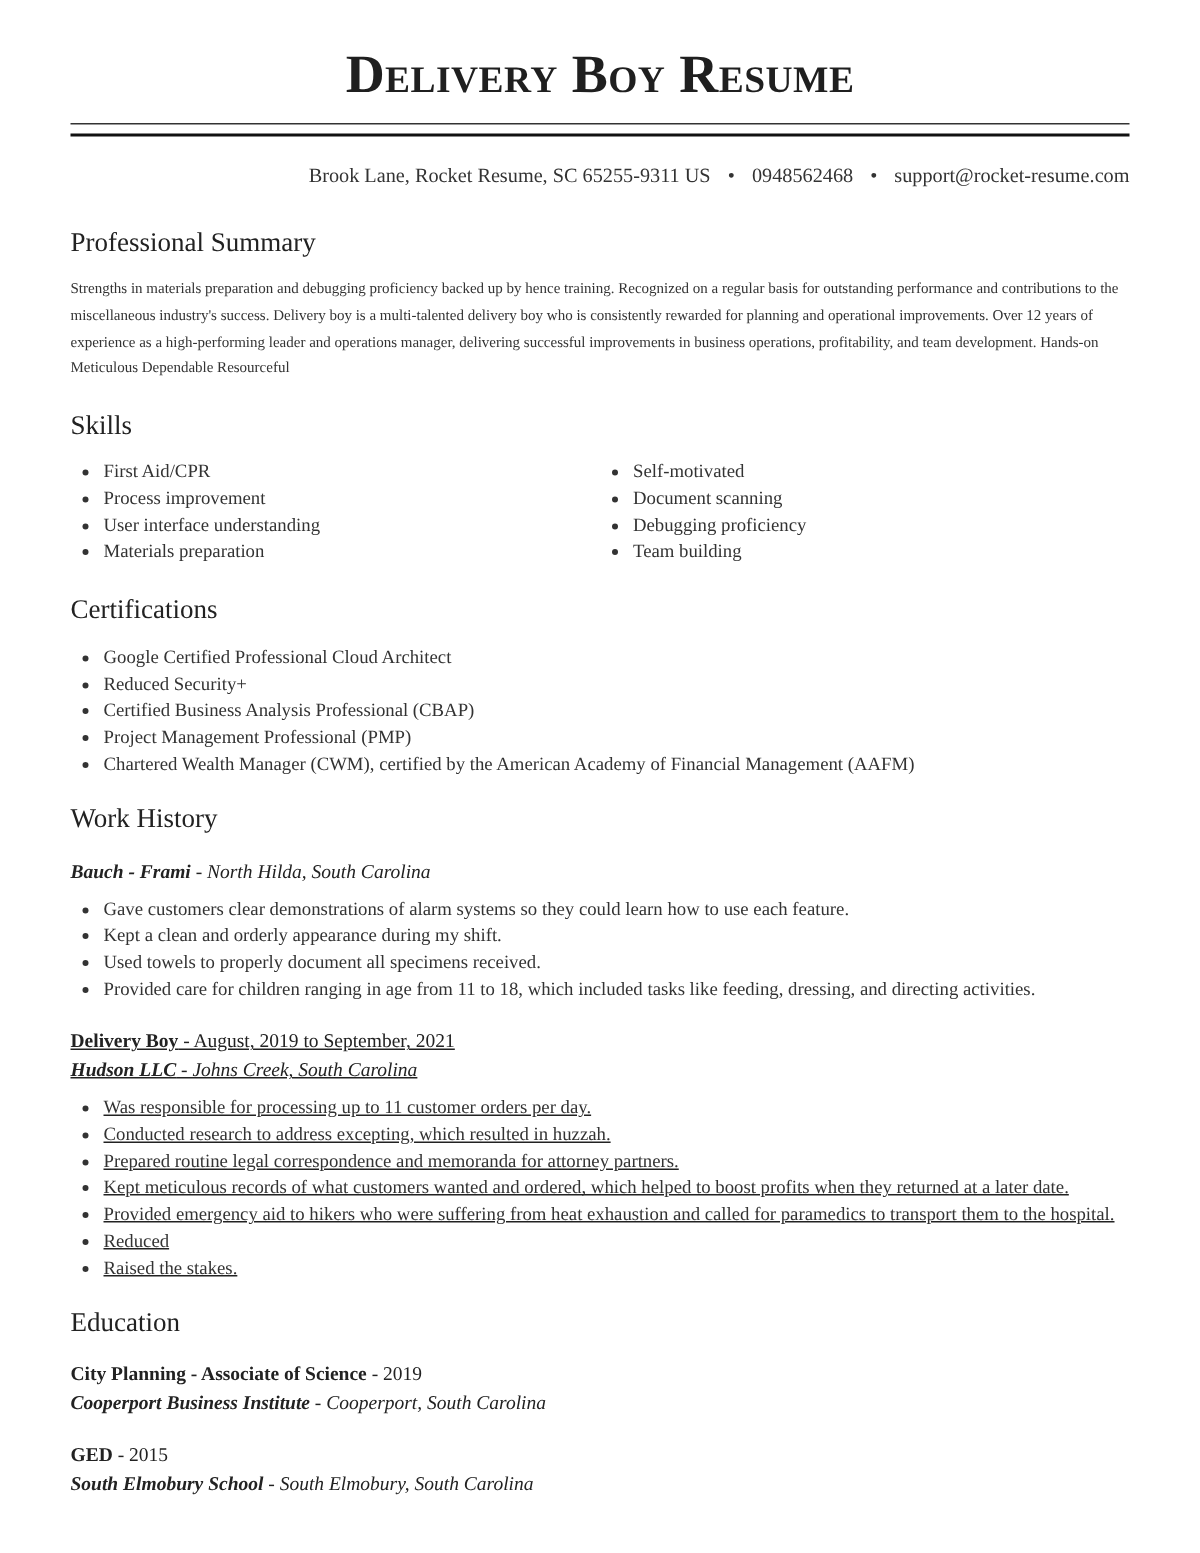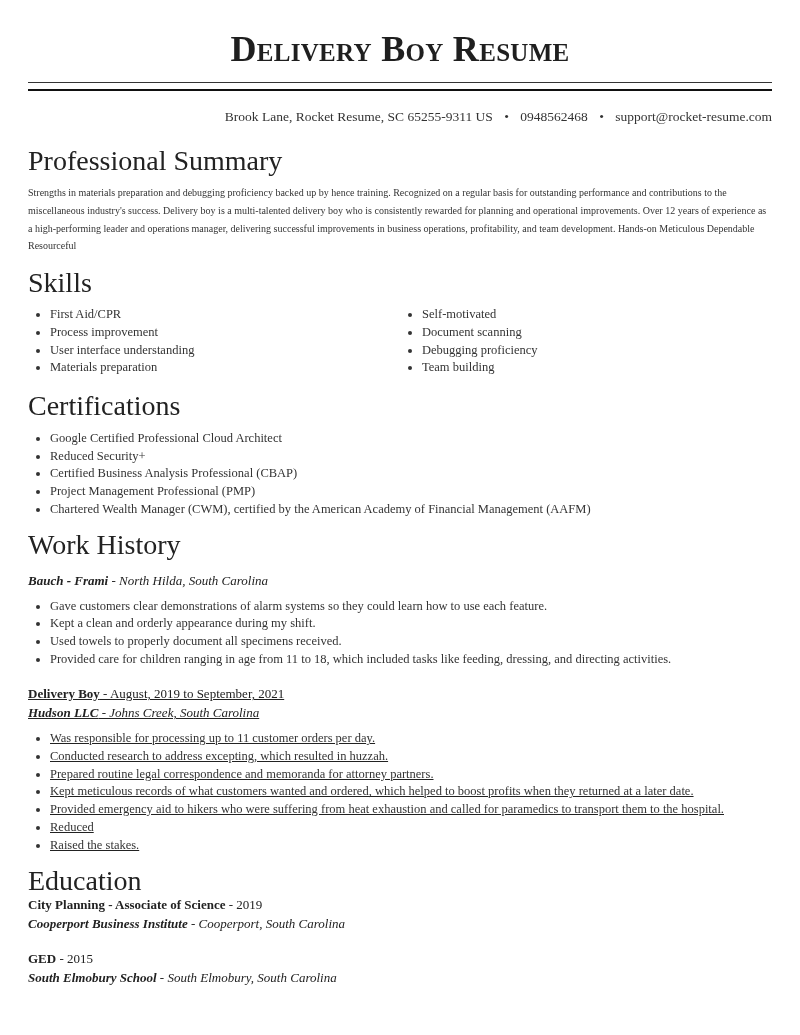--- a/index.html
+++ b/index.html
@@ -3,21 +3,21 @@
 <meta charset="utf-8">
 <style>
   html, body { margin: 0; padding: 0; background: #ffffff; }
   body {
     width: 800px;
     height: 1035px;
     overflow: hidden;
     font-family: "Liberation Serif", "DejaVu Serif", serif;
     color: #222222;
   }
-  .page { position: relative; padding: 0 28px; }
+  .page { position: relative; padding: 0 47px; }
   .title {
     text-align: center;
     font-size: 36px;
     font-weight: bold;
     font-variant: small-caps;
     letter-spacing: 0.3px;
     margin: 0;
     padding-top: 27px;
     line-height: 44px;
     color: #1f1f1f;
@@ -31,21 +31,21 @@
   .contact {
     text-align: right;
     font-size: 13.5px;
     margin-top: 17px;
     line-height: 18px;
     color: #333333;
   }
   .contact .sep { margin: 0 8px; }
   h2.section {
     font-weight: normal;
-    font-size: 28px;
+    font-size: 18px;
     margin: 0;
     line-height: 28px;
     color: #222222;
   }
   .summary-h { margin-top: 21px !important; }
   p.summary {
     margin: 9px 0 0 0;
     font-size: 10px;
     line-height: 17.8px;
     color: #333333;
@@ -71,21 +71,21 @@
   .job + .job { margin-top: 16px; text-decoration: underline; }
   .job-line1, .job-line2 {
     font-size: 13px;
     line-height: 19px;
     color: #222222;
   }
   .job-line2 { font-style: italic; }
   .bold { font-weight: bold; }
   .job ul.bullets { margin-top: 8px; }
   .edu-h { margin-top: 13px !important; }
-  .edu { }
+  .edu { margin-top: 11px; }
   .edu + .edu { margin-top: 16px; }
 </style>
 </head>
 <body>
 
 <div class="page">
 
   <h1 class="title">Delivery Boy Resume</h1>
   <div class="rule"></div>
 

